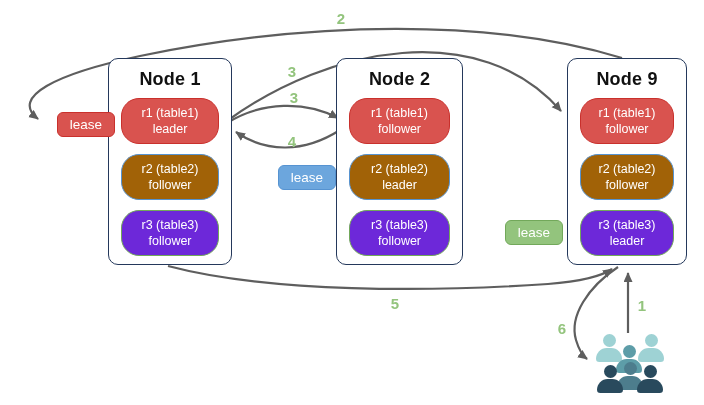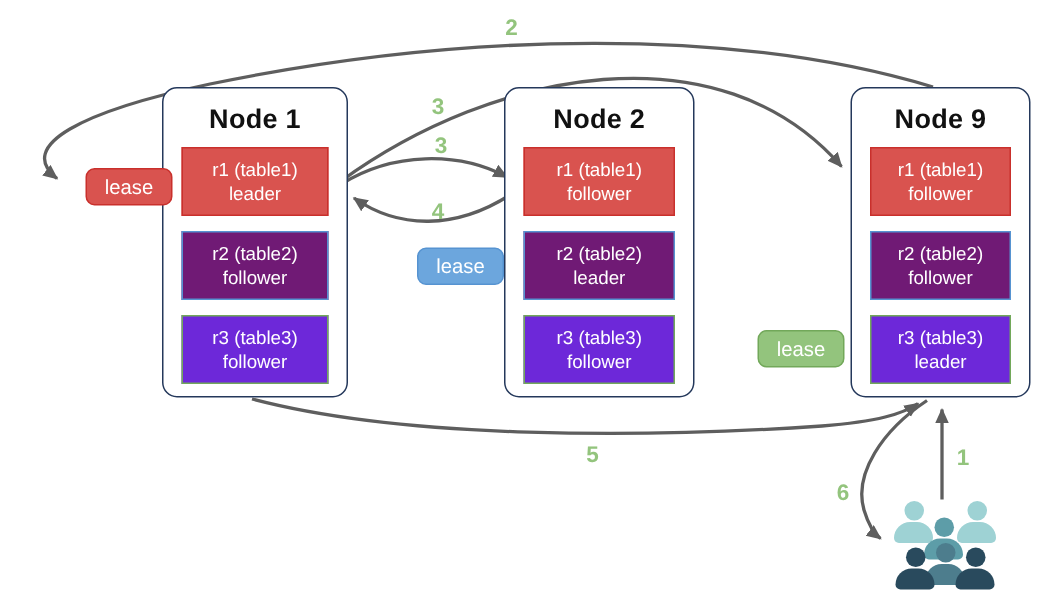--- a/index.html
+++ b/index.html
@@ -12,28 +12,28 @@
   
   .node{
     position:absolute;width:124px;height:207px;background:#ffffff;
     border:1.6px solid #24385b;border-radius:10px;z-index:2;box-sizing:border-box;
   }
   .node-title{
     margin-top:10px;height:22px;text-align:center;
     font-size:18px;font-weight:bold;color:#111111;letter-spacing:0.2px;
   }
   .replica{
-    margin:0 12px 10px 12px;height:46px;border-radius:0;
+    margin:0 12px 10px 12px;height:46px;border-radius:18px;
     display:flex;flex-direction:column;align-items:center;justify-content:center;
     color:#ffffff;font-size:12.5px;line-height:1.32;text-align:center;
     box-sizing:border-box;
   }
   .replica.first{margin-top:7px;}
   .replica.red  {background:#d9534f;border:1.5px solid #c9302c;}
-  .replica.blue {background:#701a75;border:1.5px solid #5693d1;}
+  .replica.blue {background:#a16207;border:1.5px solid #5693d1;}
   .replica.green{background:#6d28d9;border:1.5px solid #72a85a;}
 
   
   .lease{
     position:absolute;width:58px;height:25px;border-radius:6px;z-index:2;
     display:flex;align-items:center;justify-content:center;
     color:#ffffff;font-size:13.5px;box-sizing:border-box;
   }
   .lease.red  {background:#d9534f;border:1.5px solid #c9302c;}
   .lease.blue {background:#6ca6dd;border:1.5px solid #5693d1;}

